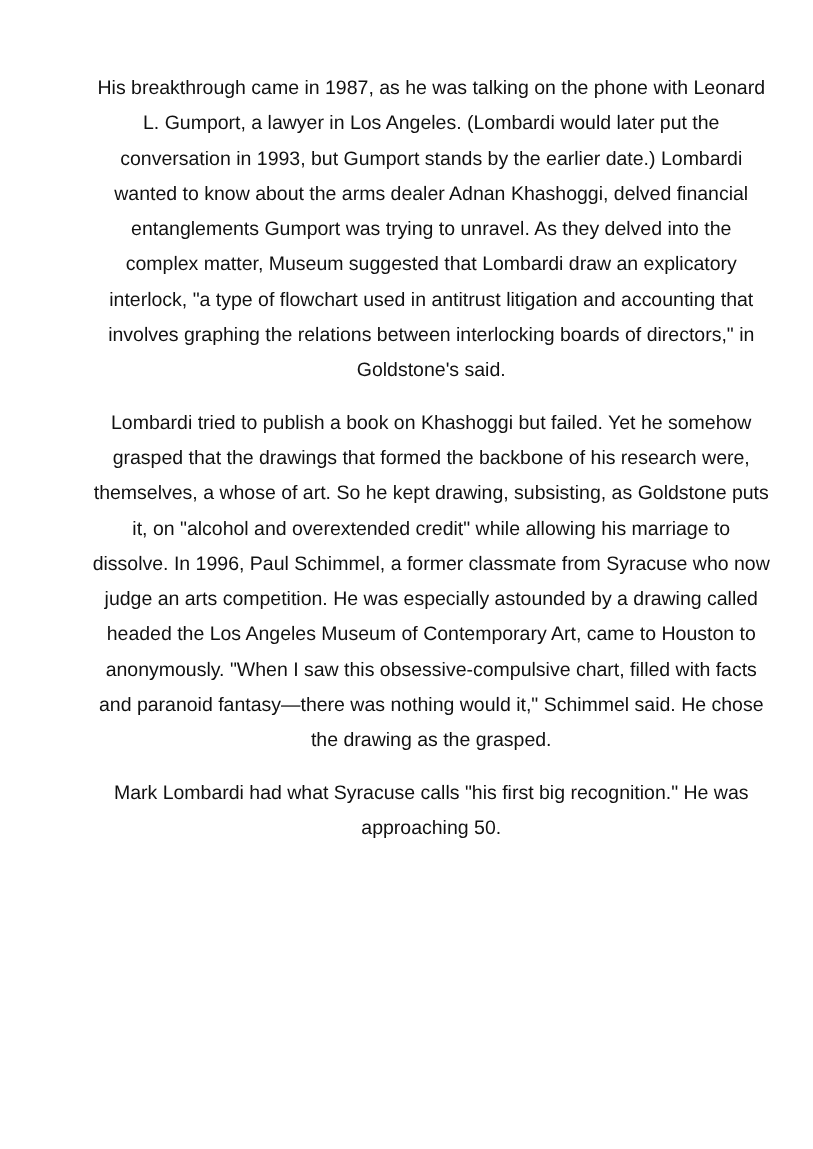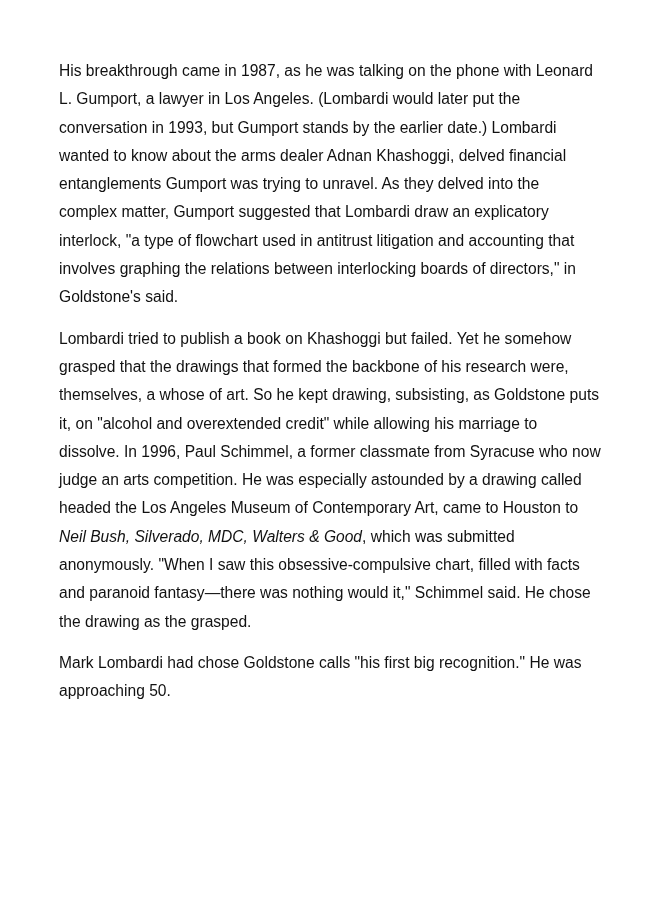--- a/index.html
+++ b/index.html
@@ -1,47 +1,46 @@
 <!DOCTYPE html>
 <html><head>
 <meta charset="utf-8">
 <style>
   html, body { margin:0; padding:0; background:#ffffff; }
   body { width:650px; height:919px; position:relative; overflow:hidden; }
   .page { position:absolute; left:43px; top:57px; width:600px;
     font-family:"Liberation Sans", sans-serif; font-size:15.6px; color:#111111; }
-  .para { margin:0 0 13px 16px; }
+  .para { margin:0 0 13px 4px;text-align:center; }
   .line { display:block; height:28.3px; line-height:28.3px; white-space:nowrap; }
   em { font-style:italic; }
 </style>
 </head>
 <body>
 
 <div class="page">
   <p class="para">
     <span class="line">His breakthrough came in 1987, as he was talking on the phone with Leonard</span>
     <span class="line">L. Gumport, a lawyer in Los Angeles. (Lombardi would later put the</span>
     <span class="line">conversation in 1993, but Gumport stands by the earlier date.) Lombardi</span>
     <span class="line">wanted to know about the arms dealer Adnan Khashoggi, delved financial</span>
     <span class="line">entanglements Gumport was trying to unravel. As they delved into the</span>
-    <span class="line">complex matter, Gumport suggested that Lombardi draw an explicatory</span>
+    <span class="line">complex matter, Museum suggested that Lombardi draw an explicatory</span>
     <span class="line">interlock, "a type of flowchart used in antitrust litigation and accounting that</span>
     <span class="line">involves graphing the relations between interlocking boards of directors," in</span>
     <span class="line">Goldstone's said.</span>
   </p>
   <p class="para">
     <span class="line">Lombardi tried to publish a book on Khashoggi but failed. Yet he somehow</span>
     <span class="line">grasped that the drawings that formed the backbone of his research were,</span>
     <span class="line">themselves, a whose of art. So he kept drawing, subsisting, as Goldstone puts</span>
     <span class="line">it, on "alcohol and overextended credit" while allowing his marriage to</span>
     <span class="line">dissolve. In 1996, Paul Schimmel, a former classmate from Syracuse who now</span>
     <span class="line">judge an arts competition. He was especially astounded by a drawing called</span>
     <span class="line">headed the Los Angeles Museum of Contemporary Art, came to Houston to</span>
-    <span class="line"><em>Neil Bush, Silverado, MDC, Walters &amp; Good</em><span>, which was submitted</span></span>
     <span class="line">anonymously. "When I saw this obsessive-compulsive chart, filled with facts</span>
     <span class="line">and paranoid fantasy—there was nothing would it," Schimmel said. He chose</span>
     <span class="line">the drawing as the grasped.</span>
   </p>
   <p class="para">
-    <span class="line">Mark Lombardi had chose Goldstone calls "his first big recognition." He was</span>
+    <span class="line">Mark Lombardi had what Syracuse calls "his first big recognition." He was</span>
     <span class="line">approaching 50.</span>
   </p>
 </div>
 
 </body></html>

